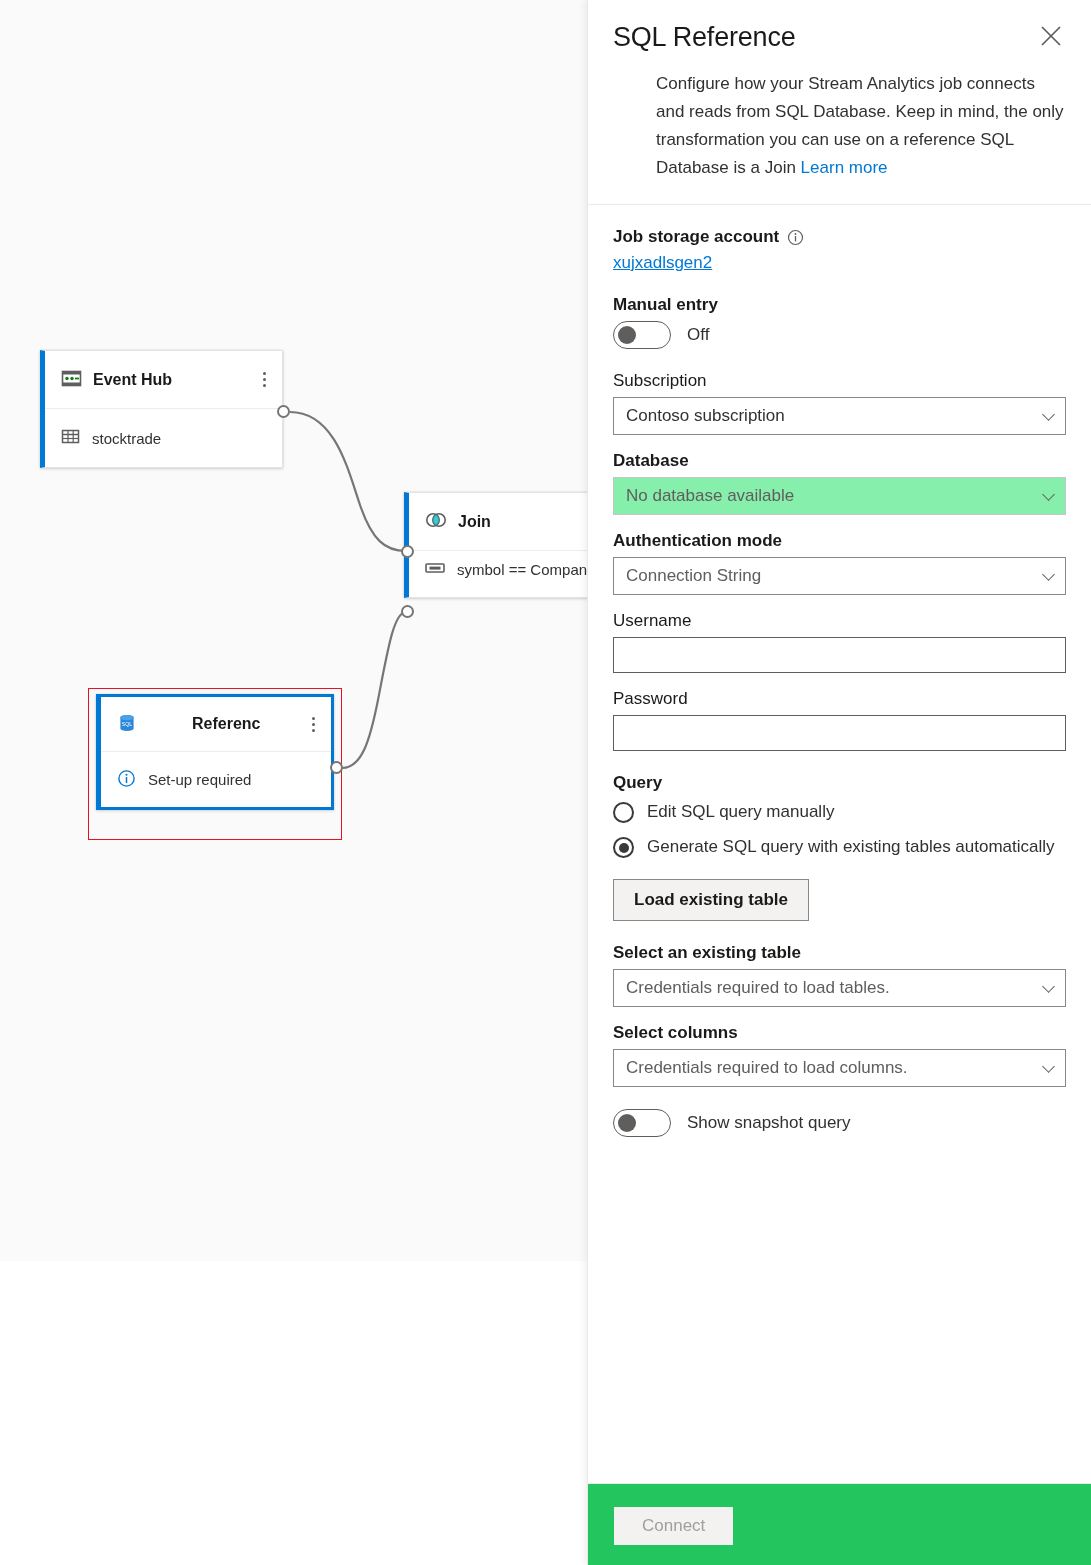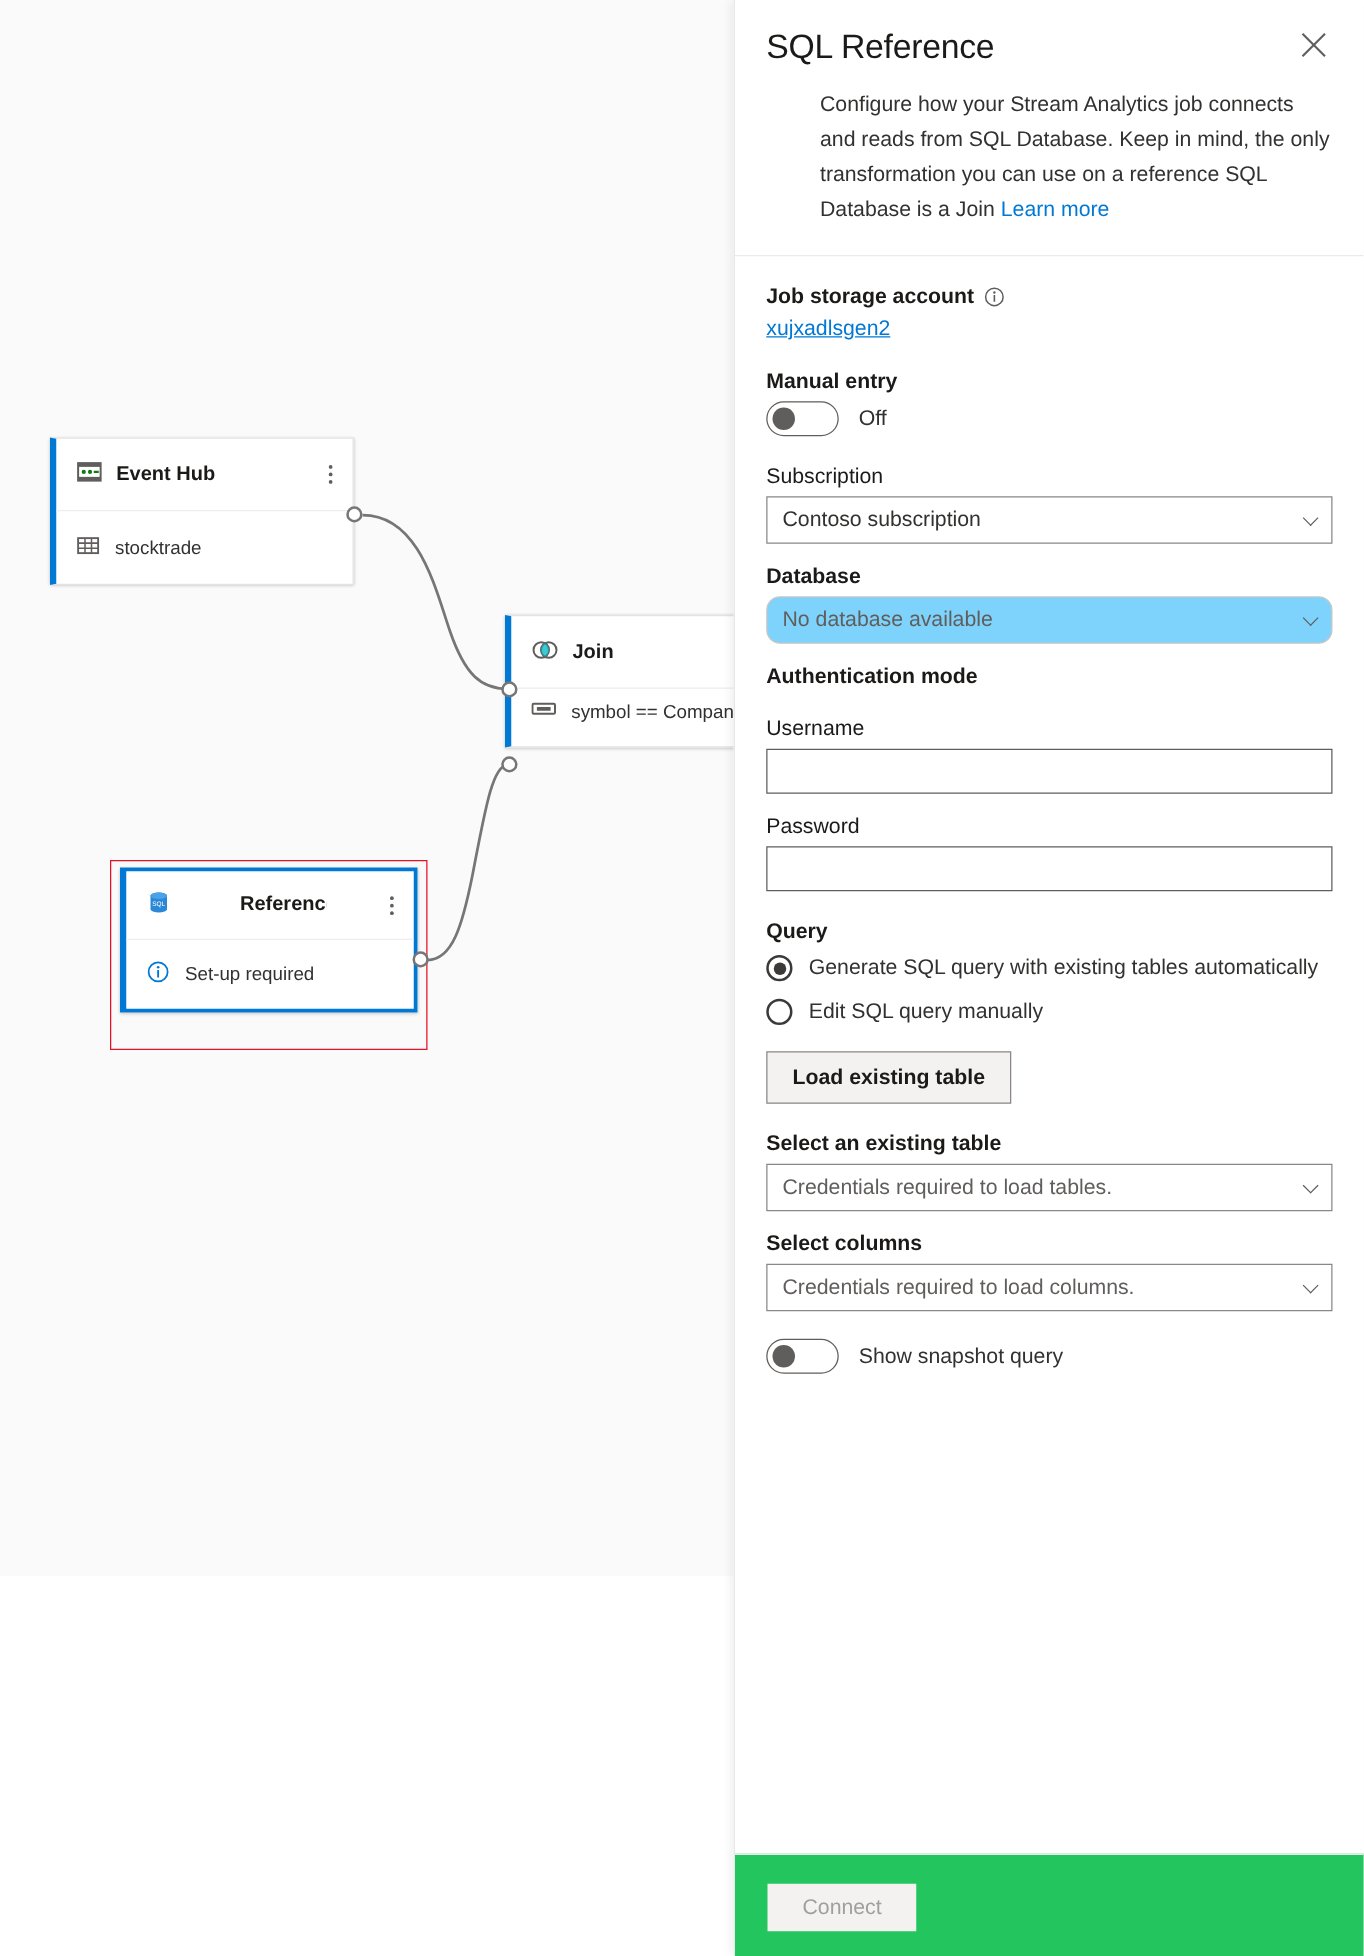--- a/index.html
+++ b/index.html
@@ -129,21 +129,21 @@
   }
   .toggle .knob { width: 18px; height: 18px; border-radius: 50%; background: #605e5c; }
   .toggle-text { font-size: 17px; color: #323130; }
 
   .select {
     position: relative; width: 100%; height: 38px;
     border: 1px solid #8a8886; background: #ffffff;
     display: flex; align-items: center; padding: 0 34px 0 12px;
     font-size: 17px; color: #323130; cursor: pointer;
   }
-  .select.disabled { background: #7dd3fc; border-color: #c8c6c4; color: #605e5c; cursor: default; border-radius: 11px; }
+  .select.disabled { background: #86efac; border-color: #c8c6c4; color: #605e5c; cursor: default; }
   .select.placeholder { color: #605e5c; }
   .chev {
     position: absolute; right: 12px; top: 50%;
     width: 9px; height: 9px; margin-top: -6px;
     border-right: 1.6px solid #605e5c; border-bottom: 1.6px solid #605e5c;
     transform: rotate(45deg);
   }
   .textbox {
     width: 100%; height: 36px; border: 1px solid #605e5c;
     background: #ffffff; font-size: 17px; color: #323130;
@@ -336,45 +336,49 @@
 
       <div class="fld-label">Database</div>
       <div class="select disabled">
         <span>No database available</span>
         <span class="chev"></span>
       </div>
 
       <div class="gap-md"></div>
 
       <div class="fld-label">Authentication mode</div>
+      <div class="select placeholder">
+        <span>Connection String</span>
+        <span class="chev"></span>
+      </div>
 
       <div class="gap-md"></div>
 
       <div class="fld-label plain">Username</div>
       <input class="textbox" type="text" value="" style="">
 
       <div class="gap-md"></div>
 
       <div class="fld-label plain">Password</div>
       <input class="textbox" type="password" value="" style="">
 
       <div class="gap-lg"></div>
 
       <div class="fld-label">Query</div>
 
+      <div class="radio-row">
+        <span class="radio"></span>
+        <span class="radio-label">Edit SQL query manually</span>
+      </div>
       <div class="radio-row">
         <span class="radio checked">
             <span class="dot"></span>
           </span>
         <span class="radio-label">Generate SQL query with existing tables automatically</span>
       </div>
-      <div class="radio-row">
-        <span class="radio"></span>
-        <span class="radio-label">Edit SQL query manually</span>
-      </div>
 
       <div class="gap-sm"></div>
       <button class="btn">Load existing table</button>
 
       <div class="gap-lg"></div>
 
       <div class="fld-label">Select an existing table</div>
       <div class="select placeholder">
         <span>Credentials required to load tables.</span>
         <span class="chev"></span>

